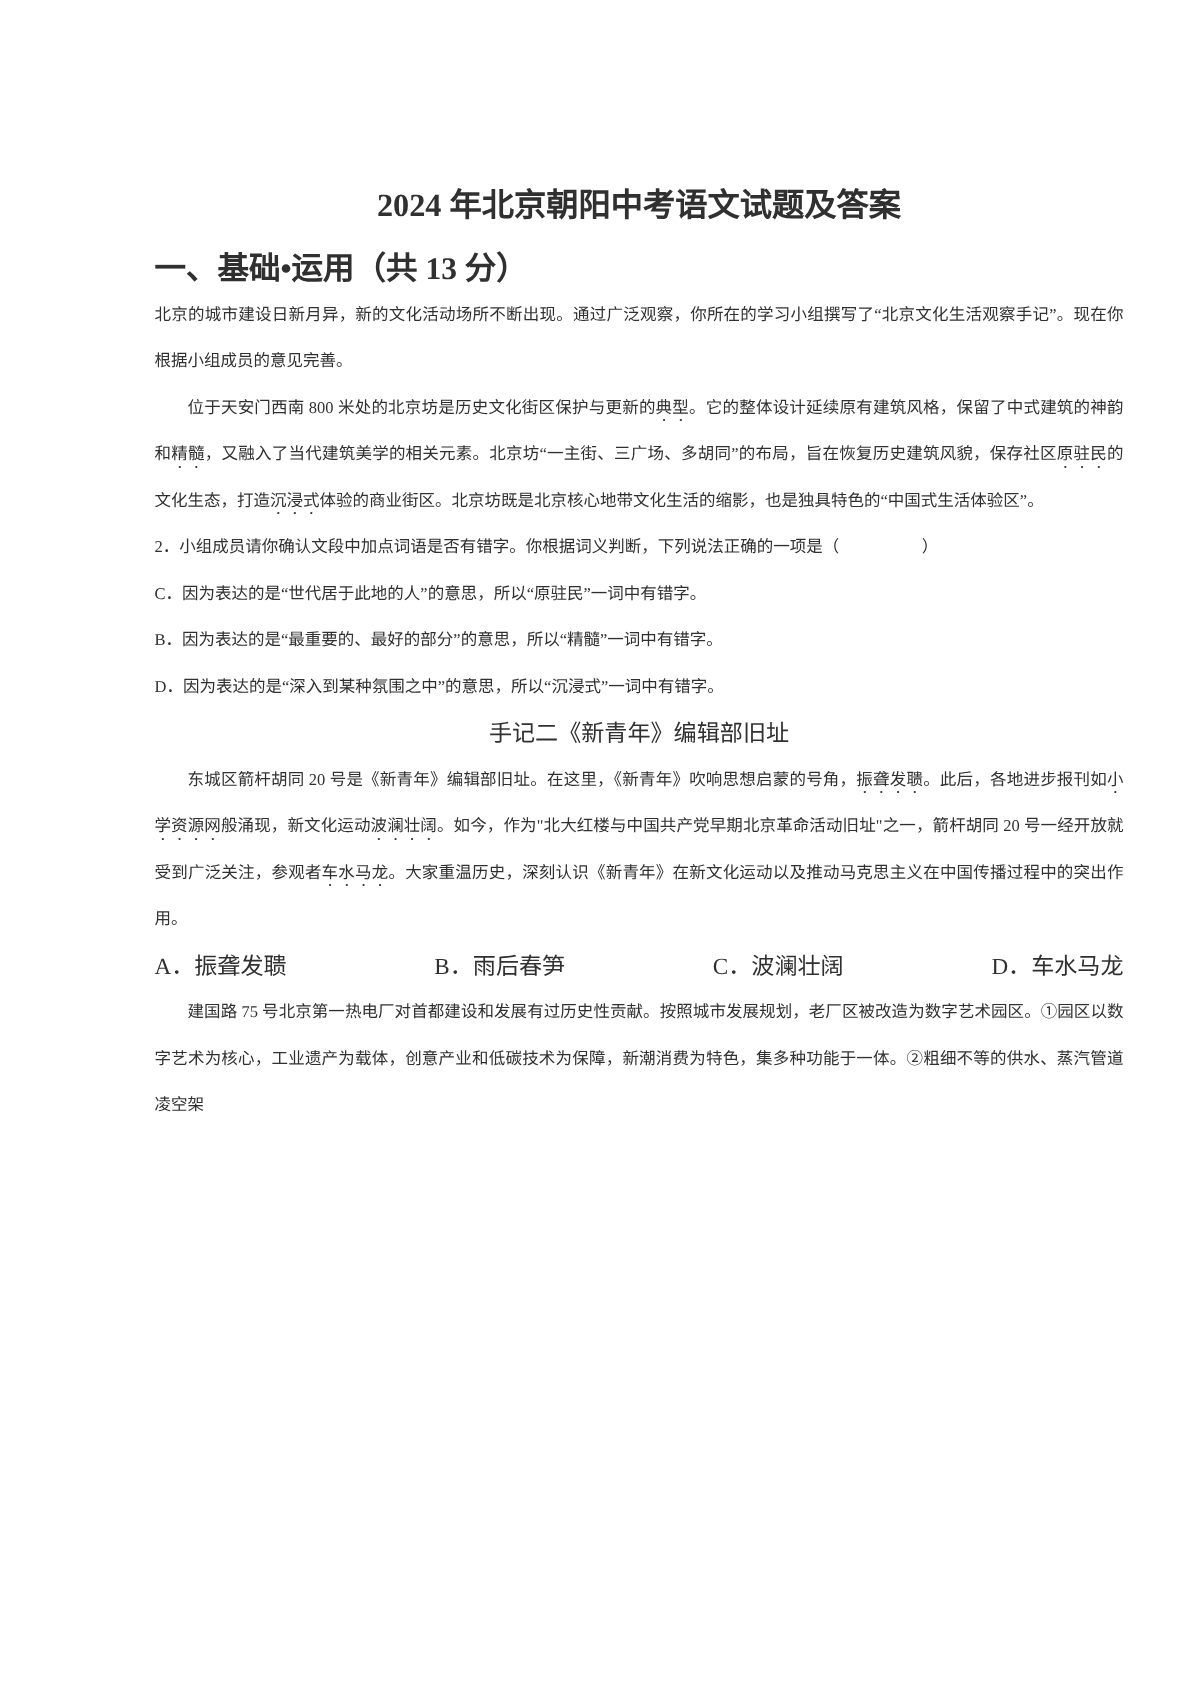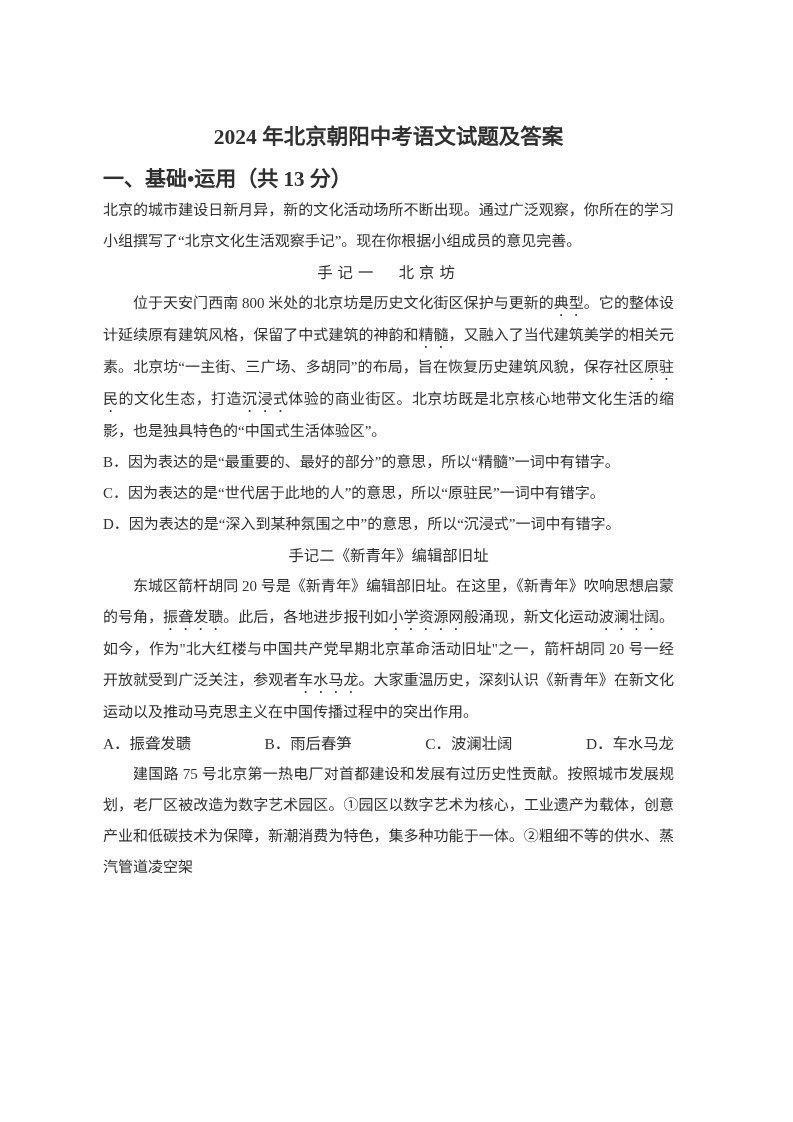--- a/index.html
+++ b/index.html
@@ -1,30 +1,30 @@
 <!DOCTYPE html>
 <html lang="zh-CN"><head>
 <meta charset="utf-8">
 <style>
   html,body{margin:0;padding:0;background:#ffffff;}
   .page{
     position:relative;
     width:793px;height:926px;
     background:#ffffff;
     box-sizing:border-box;
-    padding:120px 119px 0 103px;
+    padding:120px 44px 0 103px;
     font-family:"Liberation Serif","DejaVu Serif",serif;
     color:#303030;
   }
   .title{
     font-size:21.5px;font-weight:bold;text-align:center;
     margin:0 0 10px 0;line-height:34px;
   }
   .sec{font-size:21px;font-weight:bold;line-height:31px;margin:0;}
-  p.line{font-size:15px;line-height:31px;margin:0;text-align:justify;}
+  p.line{font-size:11px;line-height:31px;margin:0;text-align:justify;}
   .ind{text-indent:2em;}
   .chead{font-size:15.4px;line-height:31px;text-align:center;margin:0;}
   .chead.spread{letter-spacing:5px;}
   .optrow{display:flex;gap:29px;font-size:15.4px;line-height:31px;justify-content:space-between;}
   .em{
     -webkit-text-emphasis:filled dot currentColor;
     -webkit-text-emphasis-position:under right;
     text-emphasis:filled dot currentColor;
     text-emphasis-position:under right;
   }
@@ -40,27 +40,27 @@
 
 <div class="page">
 
   <h1 class="title">2024 年北京朝阳中考语文试题及答案</h1>
 
   <h2 class="sec">一、基础•运用（共 13 分）</h2>
 
   <p class="line">北京的城市建设日新月异，新的文化活动场所不断出现。通过广泛观察，你所在的学习小组撰写了“北京文化生活观察手记”。现在你根据小组成员的意见完善。</p>
 
 
-  <div class="chead spread">手记一　北京坊</div>
 
   <p class="line ind"><span>位于天安门西南 800 米处的北京坊是历史文化街区保护与更新的</span><span class="em">典型</span><span>。它的整体设计延续原有建筑风格，保留了中式建筑的神韵和</span><span class="em">精髓</span><span>，又融入了当代建筑美学的相关元素。北京坊“一主街、三广场、多胡同”的布局，旨在恢复历史建筑风貌，保存社区</span><span class="em">原驻民</span><span>的文化生态，打造</span><span class="em">沉浸式</span><span>体验的商业街区。北京坊既是北京核心地带文化生活的缩影，也是独具特色的“中国式生活体验区”。</span></p>
 
+  <p class="line">2．小组成员请你确认文段中加点词语是否有错字。你根据词义判断，下列说法正确的一项是（　　　　　）</p>
 
+  <p class="line">C．因为表达的是“世代居于此地的人”的意思，所以“原驻民”一词中有错字。</p>
   <p class="line">B．因为表达的是“最重要的、最好的部分”的意思，所以“精髓”一词中有错字。</p>
-  <p class="line">C．因为表达的是“世代居于此地的人”的意思，所以“原驻民”一词中有错字。</p>
   <p class="line">D．因为表达的是“深入到某种氛围之中”的意思，所以“沉浸式”一词中有错字。</p>
 
   <div class="chead">手记二《新青年》编辑部旧址</div>
 
   <p class="line ind"><span>东城区箭杆胡同 20 号是《新青年》编辑部旧址。在这里，《新青年》吹响思想启蒙的号角，</span><span class="em">振聋发聩</span><span>。此后，各地进步报刊如</span><span class="em">小学资源网</span><span>般涌现，新文化运动</span><span class="em">波澜壮阔</span><span>。如今，作为"北大红楼与中国共产党早期北京革命活动旧址"之一，箭杆胡同 20 号一经开放就受到广泛关注，参观者</span><span class="em">车水马龙</span><span>。大家重温历史，深刻认识《新青年》在新文化运动以及推动马克思主义在中国传播过程中的突出作用。</span></p>
 
 
   <div class="optrow">
     <span>A．振聋发聩</span>
     <span>B．雨后春笋</span>

